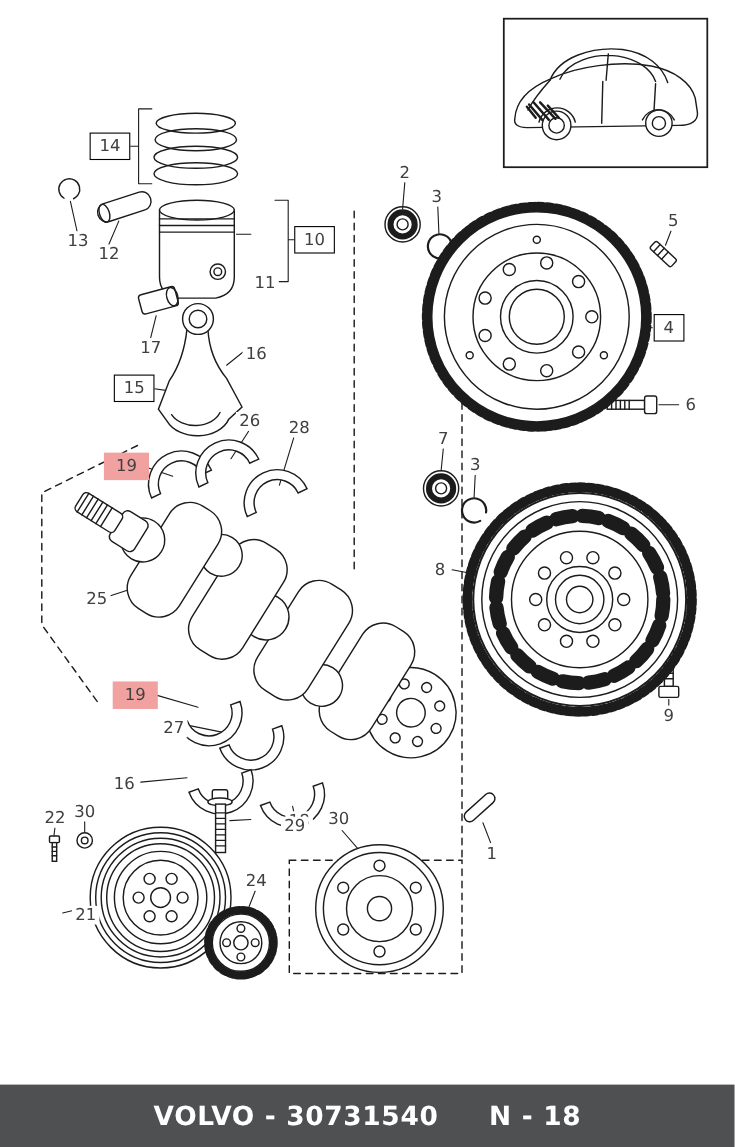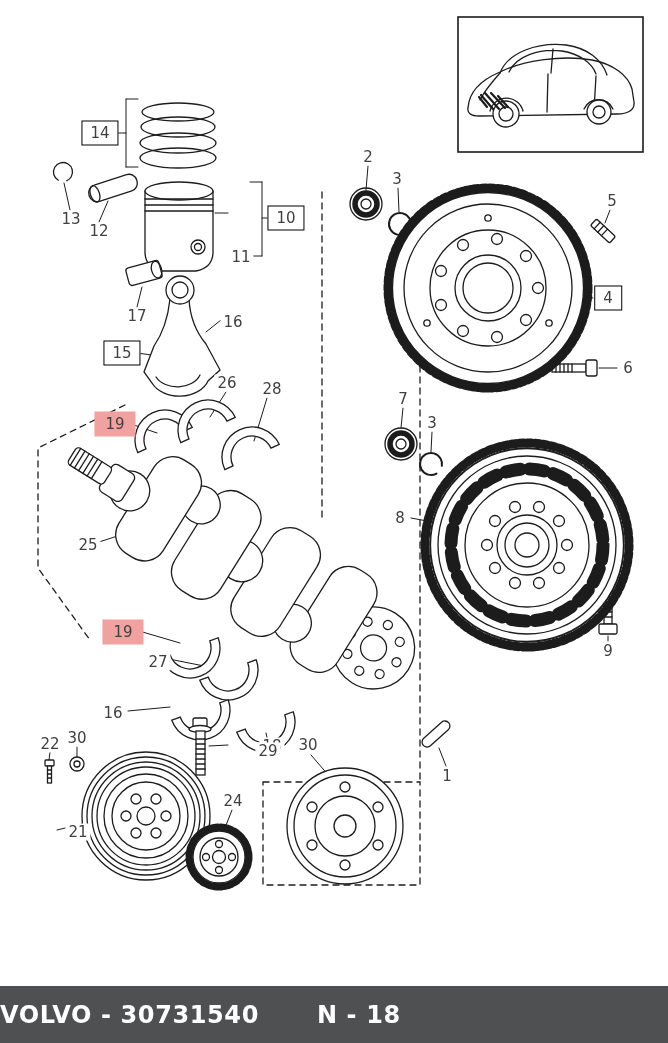--- a/index.html
+++ b/index.html
@@ -12,21 +12,21 @@
               color:#404040;pointer-events:auto;white-space:nowrap}
   .part-label.plain{background:#fff;padding:1px 3px}
   .part-label.boxed{background:#fff;border:1.6px solid #000;padding:4px 8px}
   .part-label.highlight{background:var(--highlight,#f2a1a1);padding:5px 11px}
   .branding{position:absolute;right:22px;top:903px;text-align:center;color:#000}
   .volvo-word{display:inline-block;font-weight:bold;font-size:16px;letter-spacing:3px;
               border-top:1.6px solid #000;border-bottom:1.6px solid #000;padding:1px 5px 2px}
   .genuine{font-size:6.5px;letter-spacing:1.6px;margin-top:2px}
   .gr{font-size:13px;margin-top:10px;letter-spacing:.3px}
   .footer{position:absolute;left:0;right:0;bottom:0;height:57px;background:var(--footer-bg,#4f5052);
-          display:flex;align-items:center;justify-content:flex-start;gap:58px;
+          display:flex;align-items:center;justify-content:center;gap:46px;
           color:#fff;font-size:24px;font-weight:bold;letter-spacing:.6px}
 </style>
 </head>
 <body>
 
 <div class="page">
 
 <svg class="diagram" width="668" height="1043" viewBox="0 0 668 1043" xmlns="http://www.w3.org/2000/svg">
 <defs>
   <path id="shell-dome" d="M-30,0 A30,30 0 0 1 30,0 L21,0 A21,21 0 0 0 -21,0 Z"></path>

